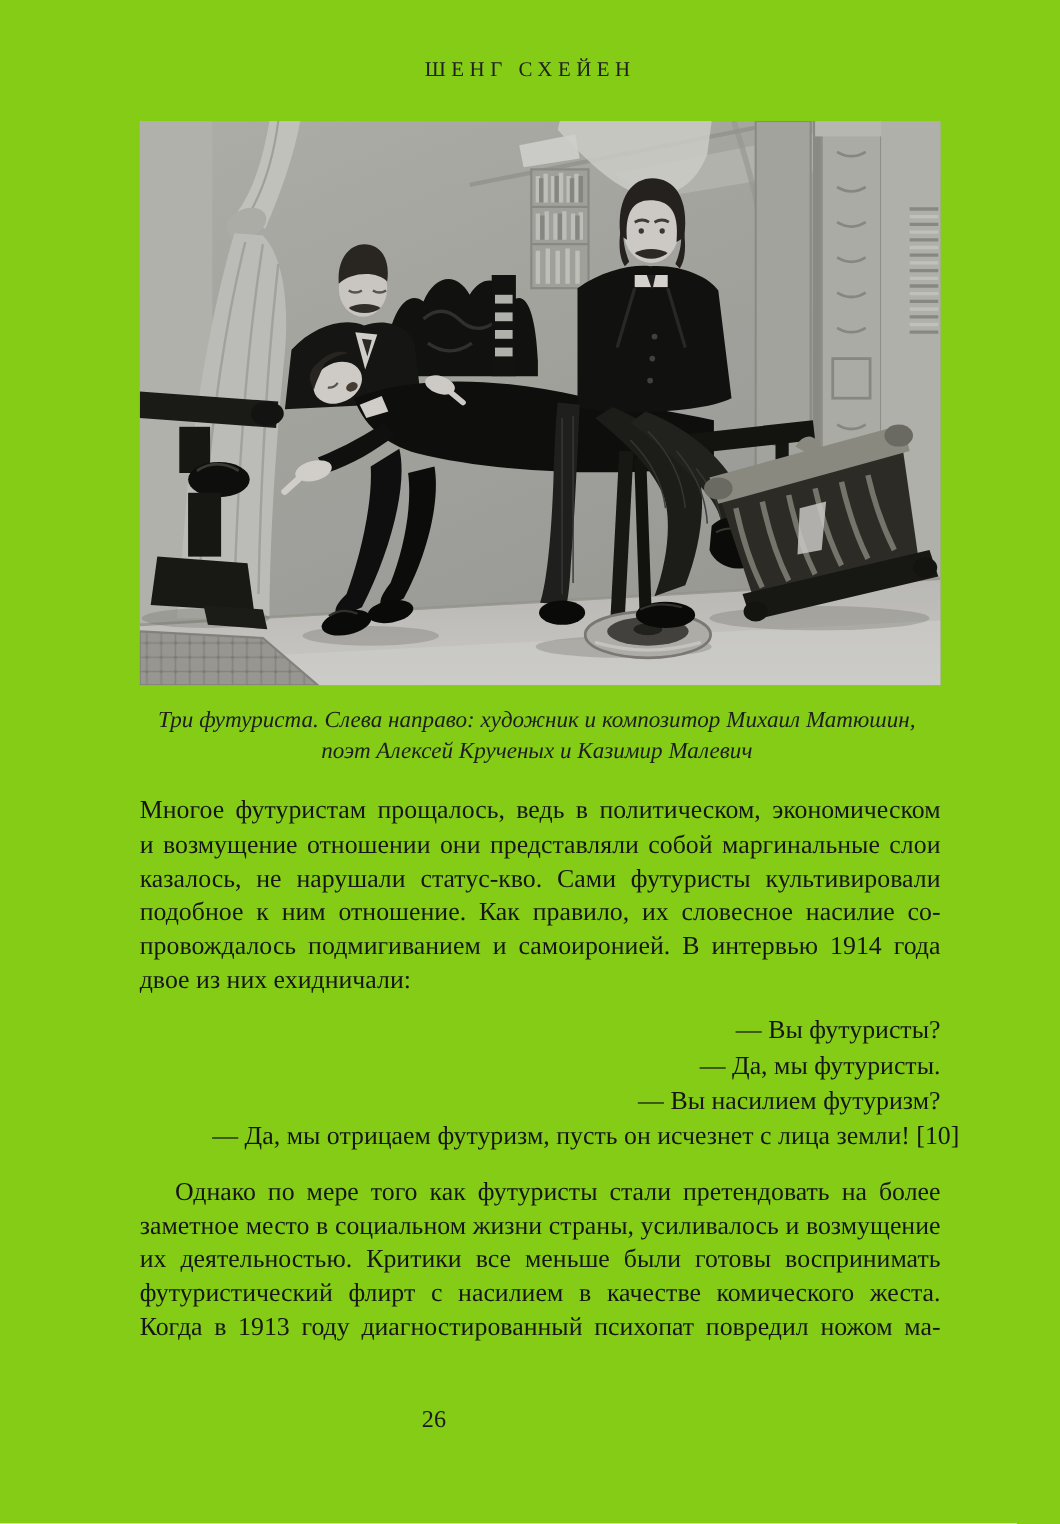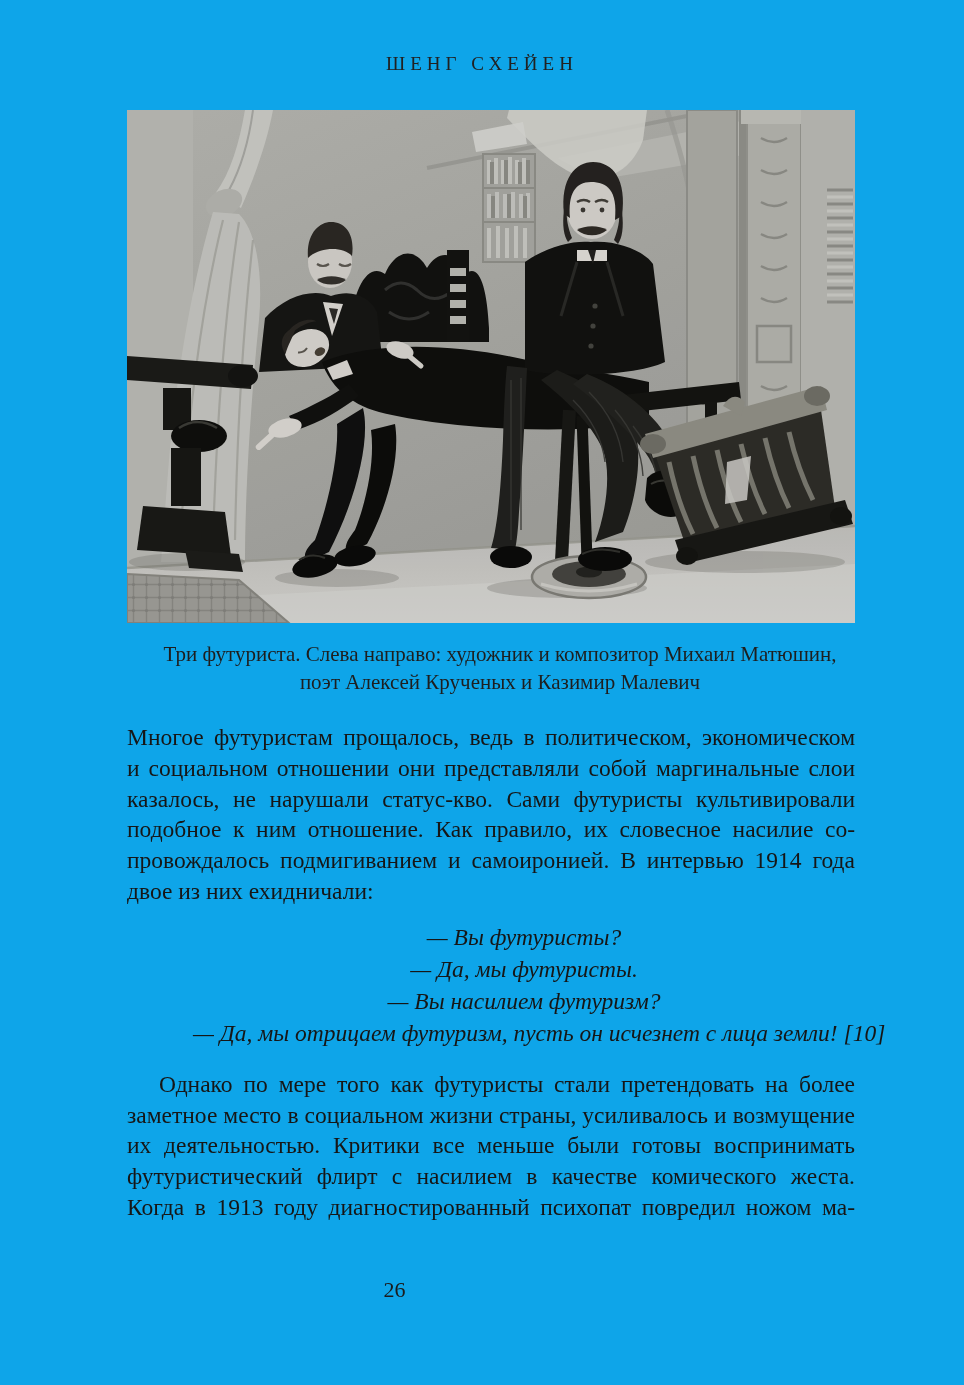--- a/index.html
+++ b/index.html
@@ -1,46 +1,46 @@
 <!DOCTYPE html>
 <html><head>
 <meta charset="utf-8">
 <style>
   html,body { margin:0; padding:0; background:#ffffff; }
   .page {
     position:relative; width:964px; height:1385px;
-    background:#0ea5e9; overflow:hidden;
+    background:#84cc16; overflow:hidden;
     font-family:"Liberation Serif","DejaVu Serif",serif;
     color:#1c1c1c;
   }
   .running-head {
     position:absolute; top:53px; left:0; width:964px;
     text-align:center; font-size:19px; letter-spacing:5px;
     color:#212121;
   }
   .photo-wrap {
     position:absolute; top:110px; left:127px; width:728px; height:513px;
     background:#a8a8a3;
   }
   .photo-wrap svg { display:block; width:728px; height:513px; }
   .caption {
-    position:absolute; top:640px; left:136px; width:728px;
-    text-align:center; font-size:21px; line-height:28px;
+    position:absolute; top:640px; left:124px; width:728px;
+    text-align:center; font-style:italic; font-size:21px; line-height:28px;
     color:#1e1e1e;
   }
   .body-text {
     position:absolute; top:722px; left:127px; width:728px;
     font-size:23.5px; line-height:30.8px; color:#161616;
   }
   .para .tline { text-align:justify; text-align-last:justify; }
   .para .tline.last { text-align-last:left; }
   .para.justify-all .tline.last { text-align-last:justify; }
   .para.indent-first .tline.first { text-indent:32px; }
   .dialogue { margin-top:14px; margin-bottom:20px; padding-left:66px; line-height:32px; }
-  .dialogue .tline { text-align:center; white-space:nowrap;font-style:italic; }
+  .dialogue .tline { text-align:right; white-space:nowrap; }
   .page-number {
     position:absolute; top:1277px; left:0; width:789px;
     text-align:center; font-size:22px; color:#1b1b1b;
   }
 </style>
 </head>
 <body>
 
 <div class="page">
 
@@ -254,21 +254,21 @@
   </div>
 
   <div class="caption">
       <div class="tline first">Три футуриста. Слева направо: художник и композитор Михаил Матюшин,</div>
       <div class="tline last">поэт Алексей Крученых и Казимир Малевич</div>
     </div>
 
   <div class="body-text">
     <div class="para">
         <div class="tline first">Многое футуристам прощалось, ведь в политическом, экономическом</div>
-        <div class="tline">и социальном отношении они представляли собой маргинальные слои</div>
+        <div class="tline">и возмущение отношении они представляли собой маргинальные слои</div>
         <div class="tline">казалось, не нарушали статус-кво. Сами футуристы культивировали</div>
         <div class="tline">подобное к ним отношение. Как правило, их словесное насилие со-</div>
         <div class="tline">провождалось подмигиванием и самоиронией. В интервью 1914 года</div>
         <div class="tline last">двое из них ехидничали:</div>
       </div>
     <div class="dialogue">
         <div class="tline first">— Вы футуристы?</div>
         <div class="tline">— Да, мы футуристы.</div>
         <div class="tline">— Вы насилием футуризм?</div>
         <div class="tline last">— Да, мы отрицаем футуризм, пусть он исчезнет с лица земли! [10]</div>

